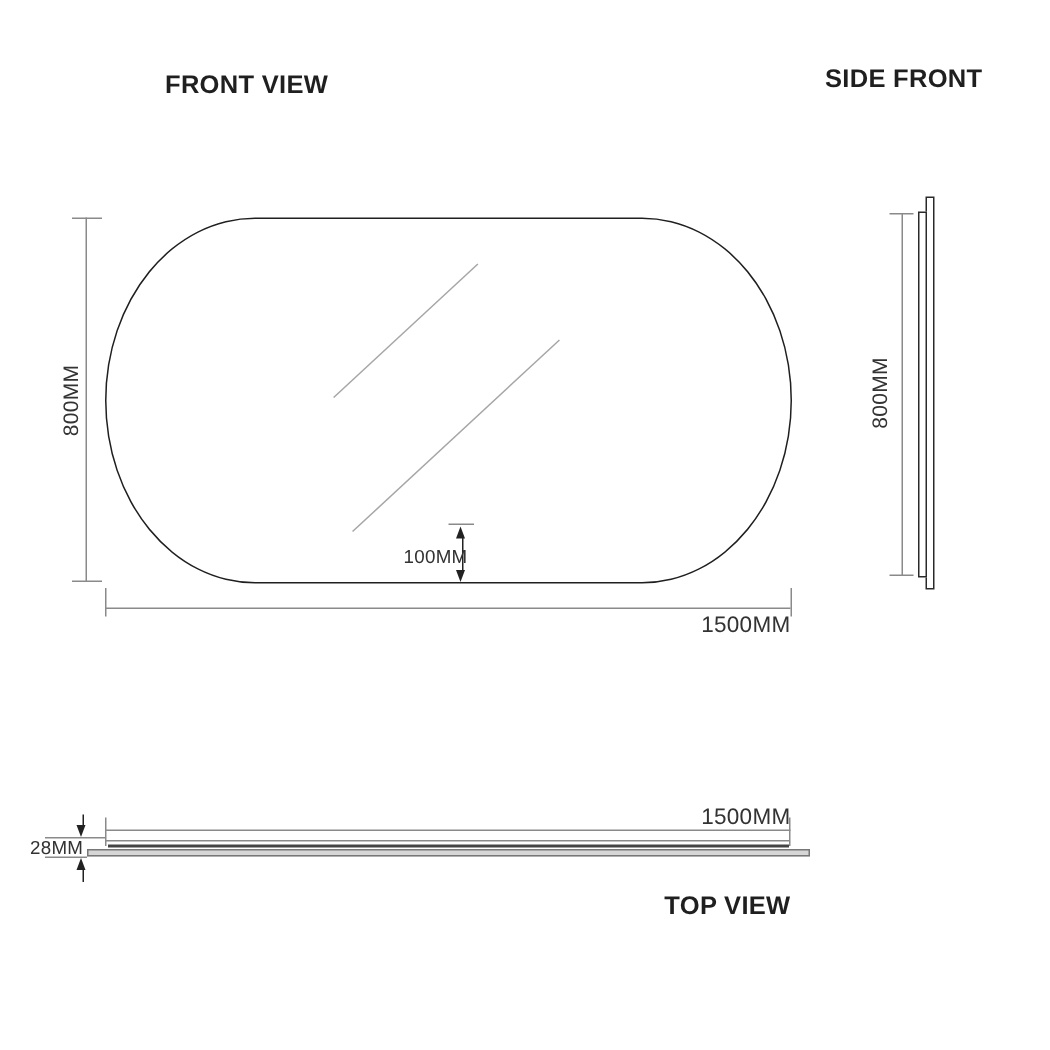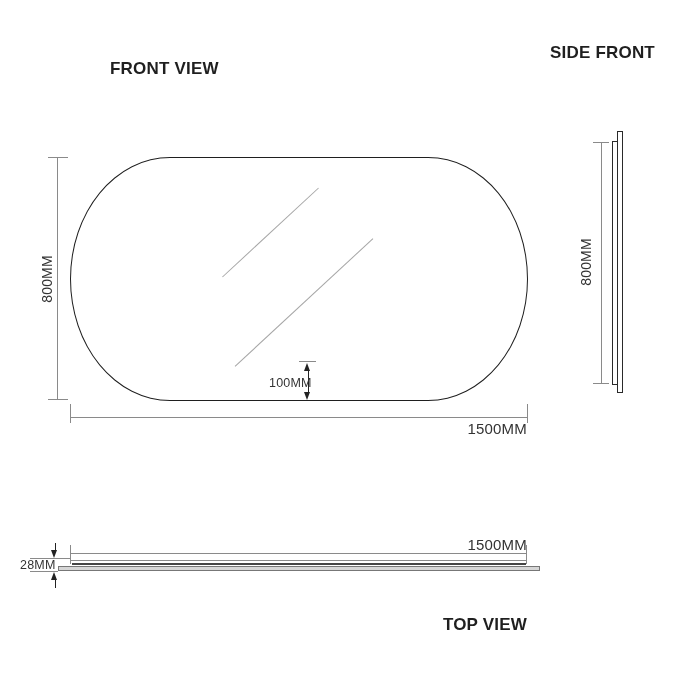--- a/index.html
+++ b/index.html
@@ -32,21 +32,21 @@
   .head{width:0;height:0;border-left:3.5px solid transparent;border-right:3.5px solid transparent;}
   .head.down{border-top:8px solid var(--arrow);}
   .head.up{border-bottom:8px solid var(--arrow);}
   .center-text{text-align:right;}
 </style>
 </head>
 <body>
 
 <div id="canvas">
 
-  <div class="abs" style="left:0;top:16px;width:560px;height:430px;padding-left:12px;">
+  <div class="abs" style="left:0;top:4px;width:560px;height:430px;padding-left:12px;">
     <div class="abs view-title" style="left:110px;top:43px;">FRONT VIEW</div>
 
     <div class="abs" style="left:70px;top:141px;width:458px;height:244px;box-sizing:border-box;border:1.5px solid var(--outline);border-radius:100px / 122px;background:#fff;"></div>
 
     <div class="abs refl" style="left:204.5px;top:216px;width:131px;transform:rotate(-42.8deg);"></div>
     <div class="abs refl" style="left:210px;top:285.5px;width:188px;transform:rotate(-42.8deg);"></div>
 
     <div class="abs vline" style="left:56.5px;top:141px;height:243px;"></div>
     <div class="abs hline" style="left:48px;top:140.5px;width:20px;"></div>
     <div class="abs hline" style="left:48px;top:383px;width:20px;"></div>
@@ -89,16 +89,16 @@
     <div class="abs" style="left:58px;top:66px;width:482px;height:5px;box-sizing:border-box;border:1px solid #777;background:var(--glass);"></div>
 
     <div class="abs arrow-shaft" style="left:54.5px;top:43px;height:8px;"></div>
     <div class="abs head down" style="left:51px;top:50px;"></div>
     <div class="abs hline" style="left:30px;top:57.5px;width:40px;"></div>
     <div class="abs head up" style="left:51px;top:71.5px;"></div>
     <div class="abs arrow-shaft" style="left:54.5px;top:79.5px;height:8px;"></div>
     <div class="abs hline" style="left:30px;top:71px;width:28px;"></div>
     <div class="abs dim-label small" style="left:20px;top:58px;">28MM</div>
 
-    <div class="abs view-title center-text" style="left:70px;top:94px;width:457px;margin-top:21px;">TOP VIEW</div>
+    <div class="abs view-title center-text" style="left:70px;top:94px;width:457px;">TOP VIEW</div>
   </div>
 
 </div>
 
 </body></html>

